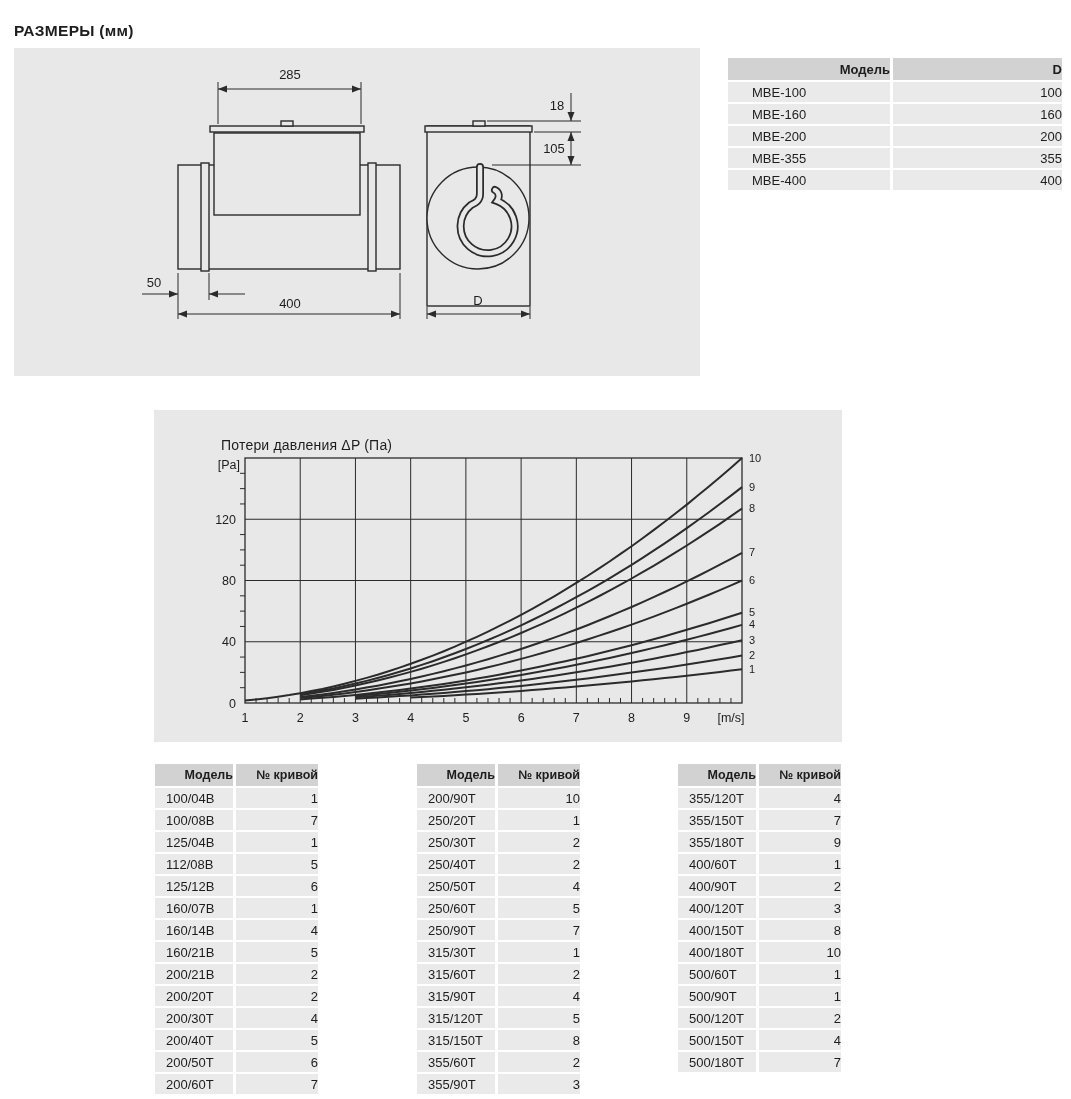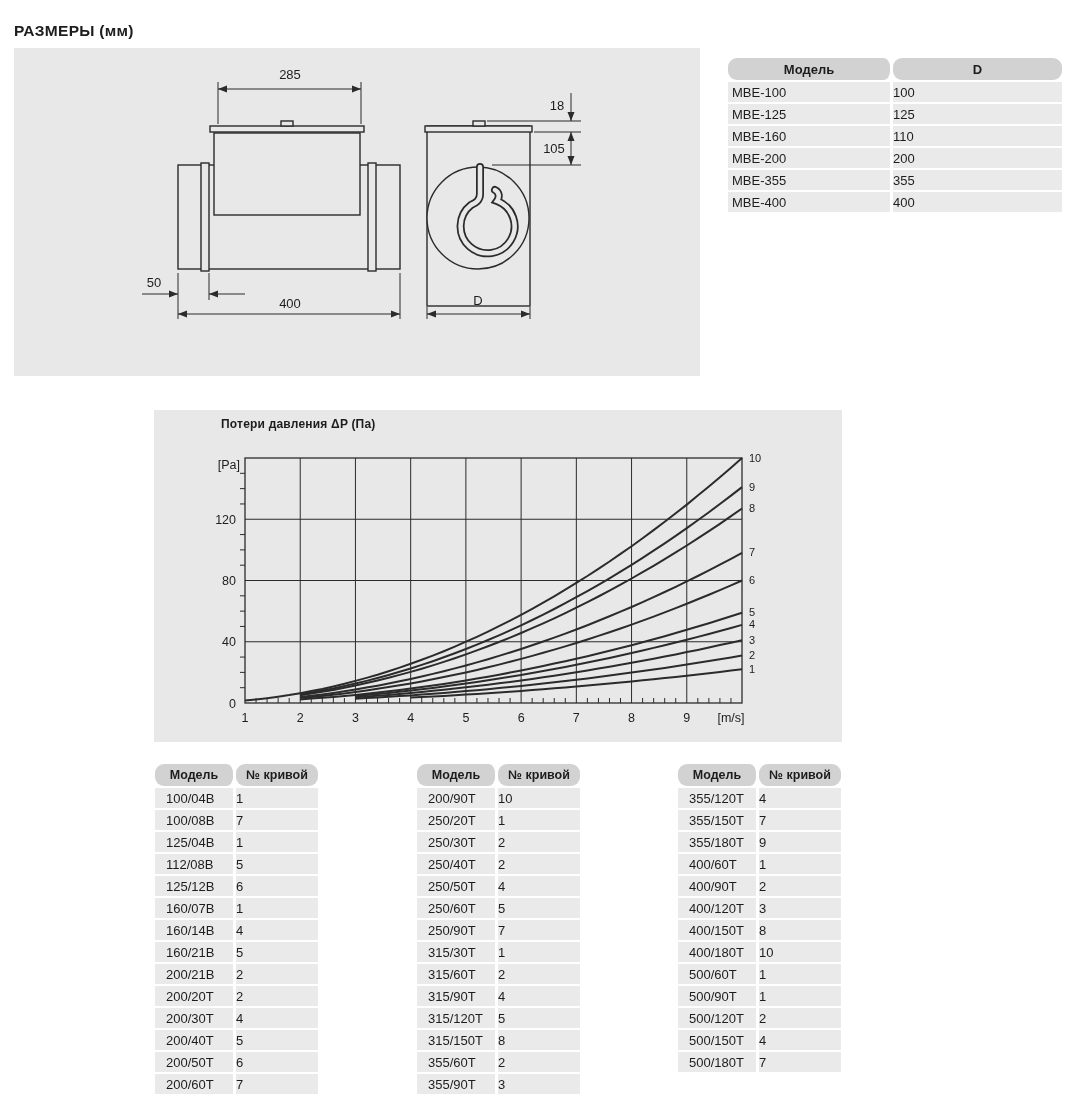--- a/index.html
+++ b/index.html
@@ -6,29 +6,29 @@
     --panel:#e8e8e8; --th:#d2d2d2; --td:#eaeaea;
     --line:#2b2b2b; --text:#1d1d1d;
   }
   html,body{margin:0;padding:0;background:#fff;}
   body{font-family:"Liberation Sans", sans-serif; color:var(--text);}
   .page{position:relative;width:1071px;height:1099px;background:#fff;overflow:hidden;margin-top:20px;}
   .page-title{position:absolute;left:14px;top:2px;margin:0;font-size:15.5px;font-weight:700;letter-spacing:.3px;}
   .panel{position:absolute;background:var(--panel);}
   .drawing-panel{left:14px;top:28px;width:686px;height:328px;}
   .chart-panel{left:154px;top:390px;width:688px;height:332px;}
-  .chart-title{position:absolute;left:67px;top:7px;font-size:12px;font-weight:700;letter-spacing:.2px;}
+  .chart-title{position:absolute;left:67px;top:27px;font-size:14px;font-weight:400;letter-spacing:.2px;}
   #chart-svg{position:absolute;left:0;top:0;}
   
   .datatable{border-collapse:separate;border-spacing:0 2px;table-layout:fixed;}
-  .datatable th{background:var(--th);font-weight:700;font-size:13px;height:22px;padding:0;text-align:center;border-radius:9px;}
+  .datatable th{background:var(--th);font-weight:700;font-size:13px;height:22px;padding:0;text-align:right;}
   .datatable td{background:var(--td);font-size:13px;height:20px;padding:0;}
   .datatable th:first-child, .datatable td:first-child{border-right:3px solid #fff;}
-  .datatable td.model-cell{text-align:left;padding-left:4px;}
-  .datatable td.value-cell{text-align:left;}
+  .datatable td.model-cell{text-align:left;padding-left:24px;}
+  .datatable td.value-cell{text-align:right;}
   .model-table-wrap{position:absolute;left:728px;top:36px;width:334px;}
   .model-table-wrap table{width:334px;}
   .model-table-wrap col.c1{width:165px;} .model-table-wrap col.c2{width:169px;}
   .curve-table-wrap{position:absolute;top:742px;width:163px;}
   .curve-table-wrap table{width:163px;}
   .curve-table-wrap col.c1{width:81px;} .curve-table-wrap col.c2{width:82px;}
   .curve-table-wrap td.model-cell{padding-left:11px;}
   .curve-table-wrap th{font-size:12.5px;}
   #ct0{left:155px;} #ct1{left:417px;} #ct2{left:678px;}
   
@@ -129,26 +129,22 @@
             <th>Модель</th>
             <th>D</th>
           </tr>
         </thead>
         <tbody>
           <tr>
             <td class="model-cell">MBE-100</td>
             <td class="value-cell">100</td>
           </tr>
           <tr>
-            <td class="model-cell">MBE-125</td>
-            <td class="value-cell">125</td>
-          </tr>
-          <tr>
             <td class="model-cell">MBE-160</td>
-            <td class="value-cell">110</td>
+            <td class="value-cell">160</td>
           </tr>
           <tr>
             <td class="model-cell">MBE-200</td>
             <td class="value-cell">200</td>
           </tr>
           <tr>
             <td class="model-cell">MBE-355</td>
             <td class="value-cell">355</td>
           </tr>
           <tr>

